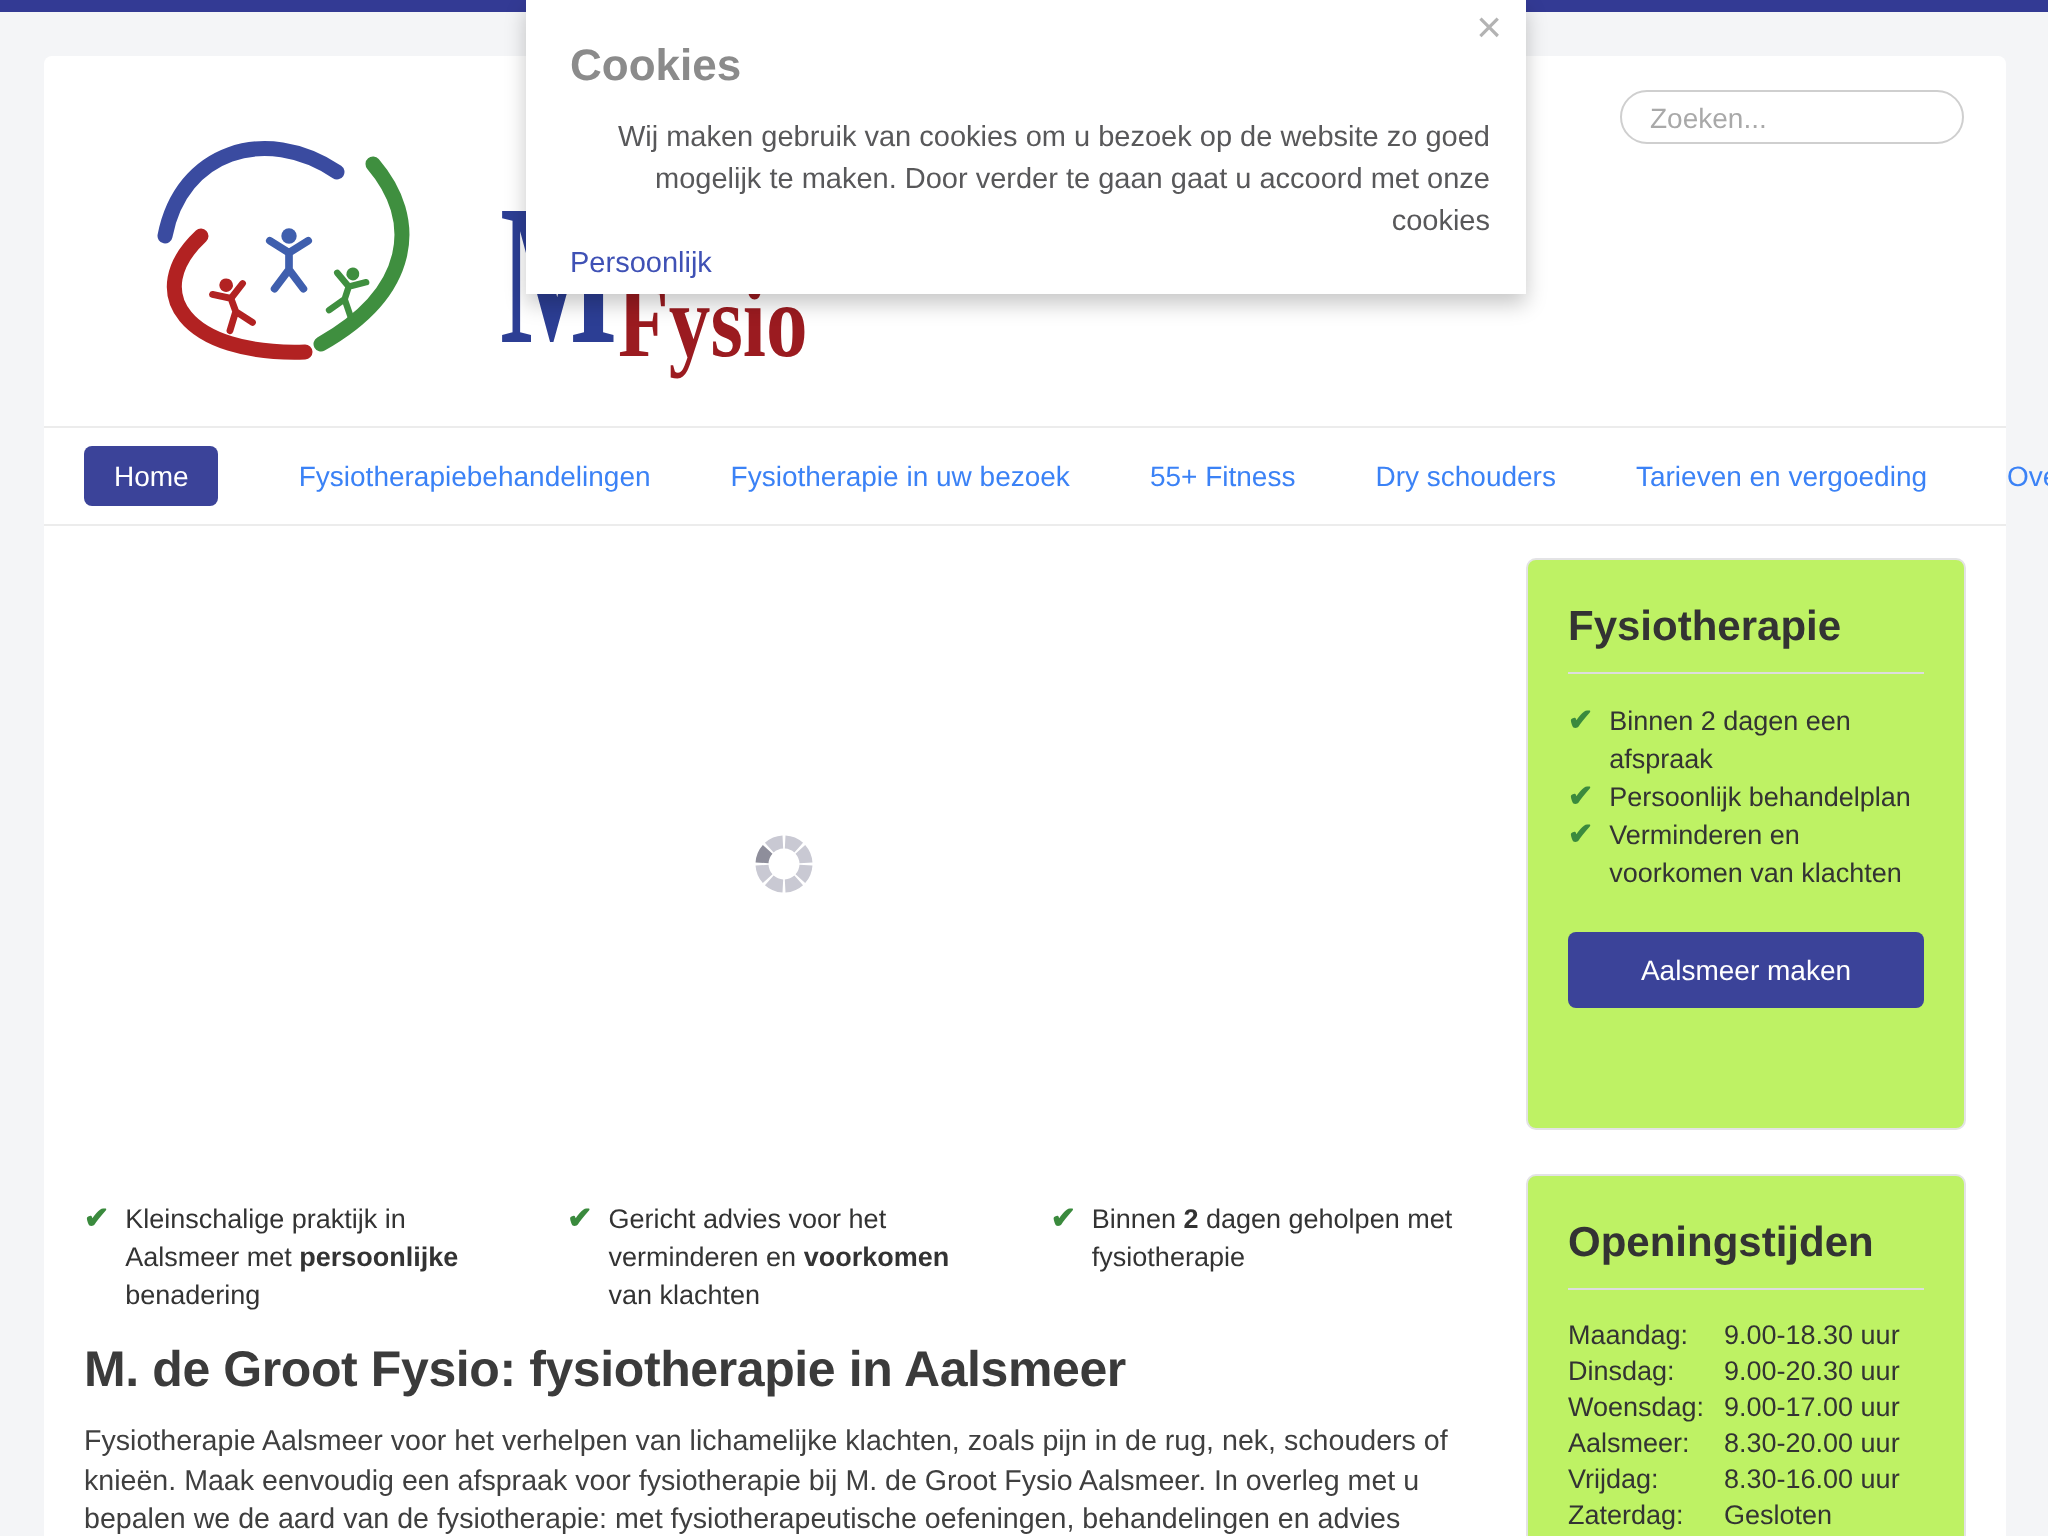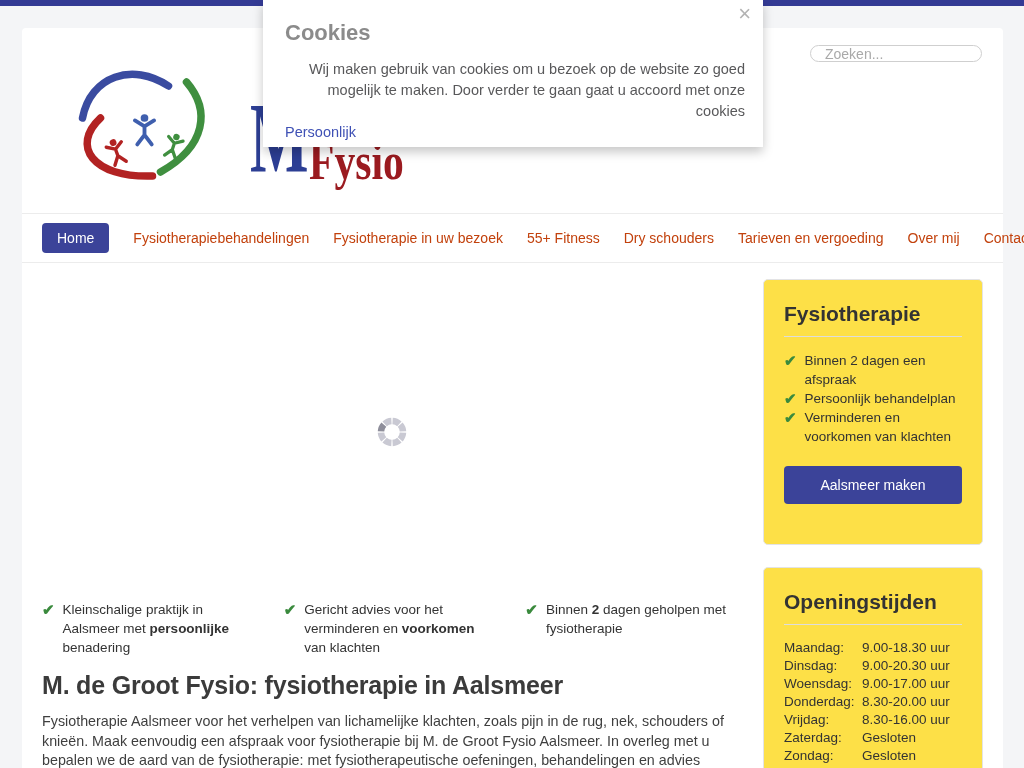--- a/index.html
+++ b/index.html
@@ -8,46 +8,46 @@
 
   .topbar { height: 6px; background: #333a94; width: 100%; }
 
   .container { width: 981px; margin: 22px 0 0 22px; background: #fff; border-radius: 4px 4px 0 0; min-height: 740px; position: relative; }
 
   
   .header { position: relative; height: 185px; }
   .logo { position: absolute; left: 43px; top: 30px; display: block; }
   .logo-m { position: absolute; left: 228px; top: 60px; font-family: "Liberation Serif", serif; font-weight: 700; font-size: 100px; line-height: 100px; color: #2c3e94; display: inline-block; transform: scaleX(.62); transform-origin: left top; }
   .logo-fysio { position: absolute; left: 287px; top: 108px; font-family: "Liberation Serif", serif; font-weight: 700; font-size: 52px; line-height: 52px; color: #9b1b20; display: inline-block; transform: scaleX(.8); transform-origin: left top; }
-  .search { position: absolute; top: 17px; right: 21px; width: 172px; height: 17px; border: 1px solid #cfcfcf; border-radius: 14px; padding: 0 14px; font-size: 14px; color: #555; outline: none; background: #fff; font-family: "Liberation Sans", sans-serif; }
+  .search { position: absolute; top: 17px; right: 21px; width: 172px; height: 27px; border: 1px solid #cfcfcf; border-radius: 14px; padding: 0 14px; font-size: 14px; color: #555; outline: none; background: #fff; font-family: "Liberation Sans", sans-serif; }
   .search::placeholder { color: #a9a9a9; }
 
   
-  .nav { border-top: 1px solid #ececec; border-bottom: 1px solid #ececec; padding: 9px 20px; display: flex; align-items: flex-end; gap: 24px; }
-  .nav a { text-decoration: none; font-size: 14px; color: #c2410c; white-space: nowrap; padding: 7px 0; }
+  .nav { border-top: 1px solid #ececec; border-bottom: 1px solid #ececec; padding: 9px 20px; display: flex; align-items: flex-end; gap: 40px; }
+  .nav a { text-decoration: none; font-size: 14px; color: #3b82f6; white-space: nowrap; padding: 7px 0; }
   .nav a.active { background: #3b4399; color: #fff; padding: 7px 15px; border-radius: 4px; }
 
   
   .content { display: flex; gap: 22px; padding: 16px 20px 0 20px; }
   .main-col { flex: 1; min-width: 0; }
   .side-col { width: 220px; flex: none; }
 
   .spinner-wrap { margin-top: 137px; display: flex; justify-content: center; }
   .spinner path { fill: none; stroke: #c9c9d3; stroke-width: 6.5; }
   .spinner path.dark { stroke: #8e8e9b; }
 
   .features { display: flex; gap: 26px; margin-top: 152px; }
   .feature { flex: 1; display: flex; gap: 8px; font-size: 13.5px; line-height: 19px; color: #333; }
   .check { color: #3a8a3d; font-weight: 700; font-size: 15px; line-height: 19px; flex: none; }
 
   .page-title { margin-top: 14px; font-size: 25px; font-weight: 700; color: #3b3b3b; letter-spacing: -0.2px; }
   .intro { margin-top: 12px; font-size: 14.3px; line-height: 19.5px; color: #3f3f3f; }
 
   
-  .card { background: #fde047; border: 1px solid #e3e3e5; border-radius: 5px; padding: 16px 20px 40px; }
+  .card { background: #bef264; border: 1px solid #e3e3e5; border-radius: 5px; padding: 16px 20px 60px; }
   .card + .card { margin-top: 22px; }
   .card h2 { font-size: 21px; font-weight: 700; color: #333; margin-top: 6px; }
   .card .divider { border-bottom: 1px solid #ddddde; margin: 10px 0 14px; }
   .check-list { list-style: none; }
   .check-list li { display: flex; gap: 8px; font-size: 13.5px; line-height: 19px; color: #333; }
   .btn-primary { display: block; width: 100%; margin-top: 20px; height: 38px; background: #3b4399; color: #fff; font-size: 14px; border: none; border-radius: 4px; cursor: pointer; font-family: "Liberation Sans", sans-serif; }
   .card.hours { padding-bottom: 22px; }
   .hours-row { display: grid; grid-template-columns: 78px 1fr; font-size: 13.5px; line-height: 18px; color: #333; }
 
   
@@ -168,21 +168,21 @@
           </div>
           <div class="hours-row">
             <span>Dinsdag:</span>
             <span>9.00-20.30 uur</span>
           </div>
           <div class="hours-row">
             <span>Woensdag:</span>
             <span>9.00-17.00 uur</span>
           </div>
           <div class="hours-row">
-            <span>Donderdag:</span>
+            <span>Aalsmeer:</span>
             <span>8.30-20.00 uur</span>
           </div>
           <div class="hours-row">
             <span>Vrijdag:</span>
             <span>8.30-16.00 uur</span>
           </div>
           <div class="hours-row">
             <span>Zaterdag:</span>
             <span>Gesloten</span>
           </div>

